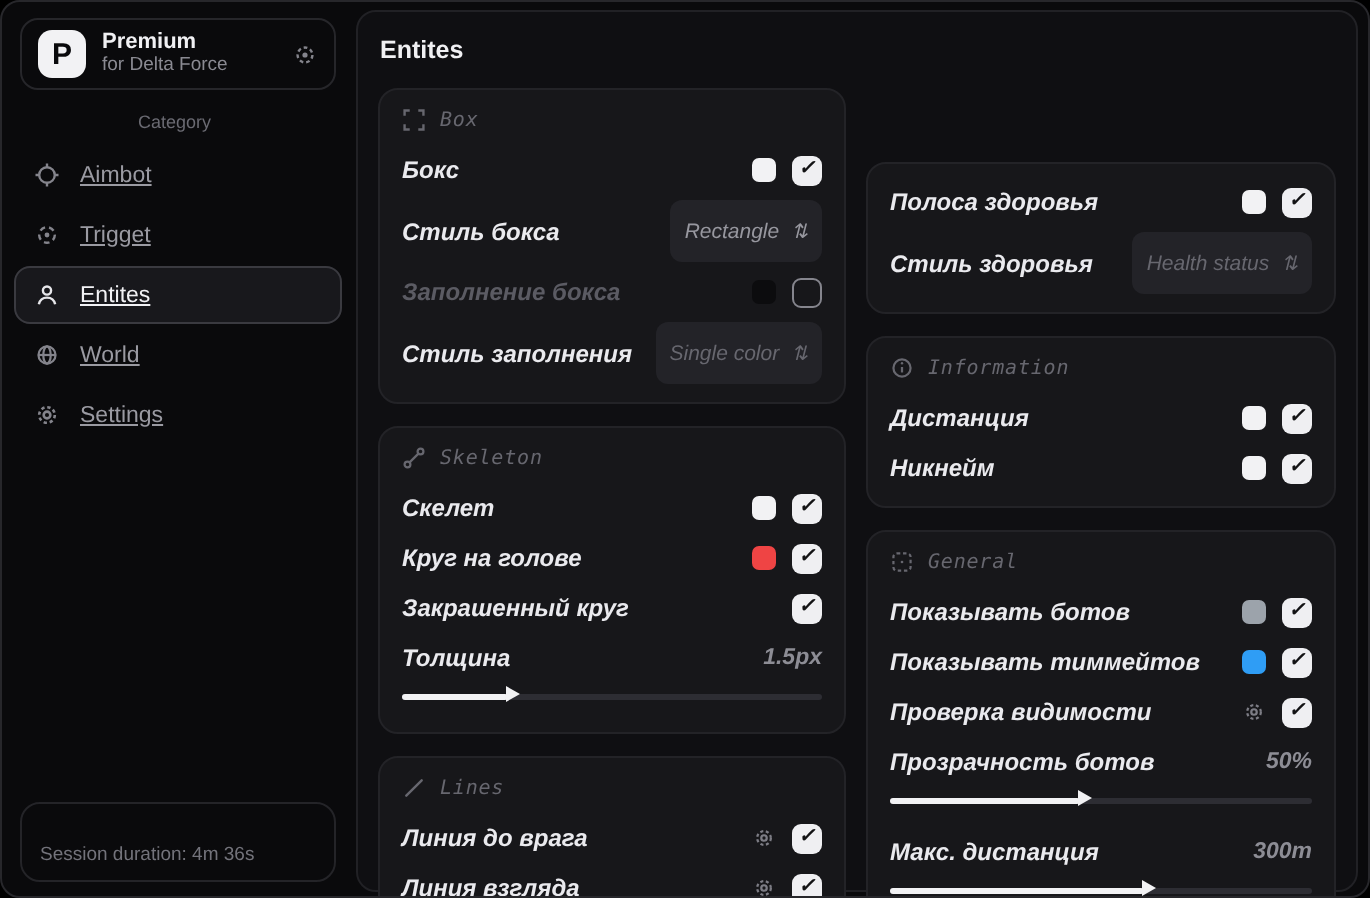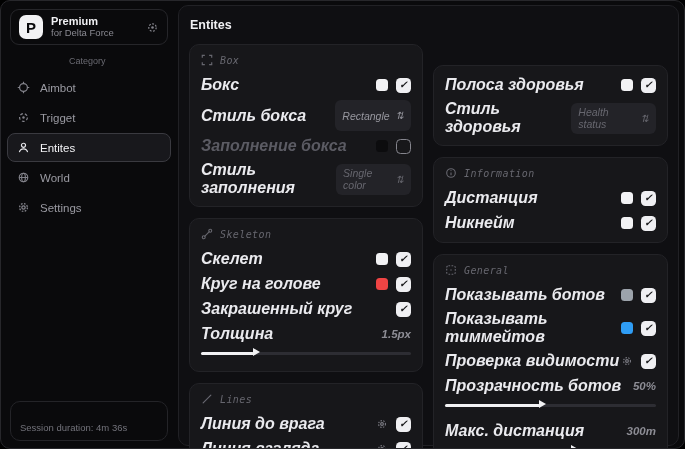--- a/index.html
+++ b/index.html
@@ -10,40 +10,40 @@
   .brand{position:absolute;left:9px;top:8px;width:158px;height:36px;border:1px solid #26262a;border-radius:9px;
     display:flex;align-items:center;gap:8px;padding:0 8px;box-sizing:border-box;}
   .brand-logo{width:24px;height:24px;border-radius:7px;background:#f2f2f4;color:#0a0a0c;font-weight:700;
     font-size:15px;display:flex;align-items:center;justify-content:center;}
   .brand-text{flex:1;line-height:1.15;}
   .brand-title{font-size:11px;font-weight:700;color:#f0f0f3;}
   .brand-sub{font-size:9.5px;color:#8a8a92;}
   .cat-label{position:absolute;left:44px;top:55px;font-size:9px;color:#6a6a72;margin-left:24px;}
   .nav{position:absolute;left:6px;top:72px;right:6px;}
   .nav-item{display:flex;align-items:center;gap:10px;height:27px;padding:0 8px;margin-bottom:1px;
-    border:1px solid transparent;border-radius:8px;color:#9a9aa2;font-size:11.5px;}
+    border:1px solid transparent;border-radius:8px;color:#9a9aa2;font-size:11.5px;text-decoration:underline;}
   .nav-item.active{background:#18181c;border-color:#3a3a40;color:#f2f2f5;}
   .nav-item .ic{display:flex;width:14px;justify-content:center;color:#84848c;}
   .nav-item.active .ic{color:#e6e6ea;}
   .session{position:absolute;left:9px;bottom:7px;width:158px;height:40px;border:1px solid #242428;
     border-radius:10px;box-sizing:border-box;}
   .session span{position:absolute;left:9px;bottom:7px;font-size:9.5px;color:#73737b;}
   
   .main{position:absolute;left:177px;top:4px;width:501px;height:441px;background:#0f0f12;
     border:1px solid #212125;border-radius:10px;box-sizing:border-box;padding:9px 10px;}
   .main-title{font-size:12.5px;font-weight:700;color:#f0f0f3;margin:3px 0 12px 1px;}
   .cols{display:flex;gap:10px;align-items:flex-end;font-style:italic;}
   .col{display:flex;flex-direction:column;gap:11px;}
   .col-l{width:237px;} .col-r{width:238px;}
   .card{background:#17171a;border:1px solid #232327;border-radius:10px;padding:9px 11px 8px;box-sizing:border-box;width:100%;}
   .card-h{display:flex;align-items:center;gap:7px;color:#67676f;font-family:"DejaVu Sans Mono",monospace;
     font-size:10px;letter-spacing:.4px;margin-bottom:9px;}
   .row{display:flex;align-items:center;justify-content:space-between;min-height:20px;margin-bottom:5px;}
   .row:last-child{margin-bottom:1px;}
-  .rl{font-size:16px;font-weight:600;color:#eaeaee;}
+  .rl{font-size:12px;font-weight:600;color:#eaeaee;}
   .rl.dim{color:#5b5b63;}
   .ctrl{display:flex;align-items:center;gap:8px;}
   .swatch{width:12px;height:12px;border-radius:3.5px;}
   .cb{width:15px;height:15px;border-radius:4.5px;background:#efeff2;color:#121214;font-size:10px;font-weight:700;
     display:flex;align-items:center;justify-content:center;line-height:1;}
   .cb.off{background:transparent;border:1.5px solid #85858d;box-sizing:border-box;}
   .select{height:31px;background:#232328;border-radius:6px;display:flex;align-items:center;gap:6px;
     padding:0 7px;font-size:10.5px;color:#97979f;}
   .select .ud{font-size:10px;color:#97979f;}
   .select.dim,.select.dim .ud{color:#67676f;}

